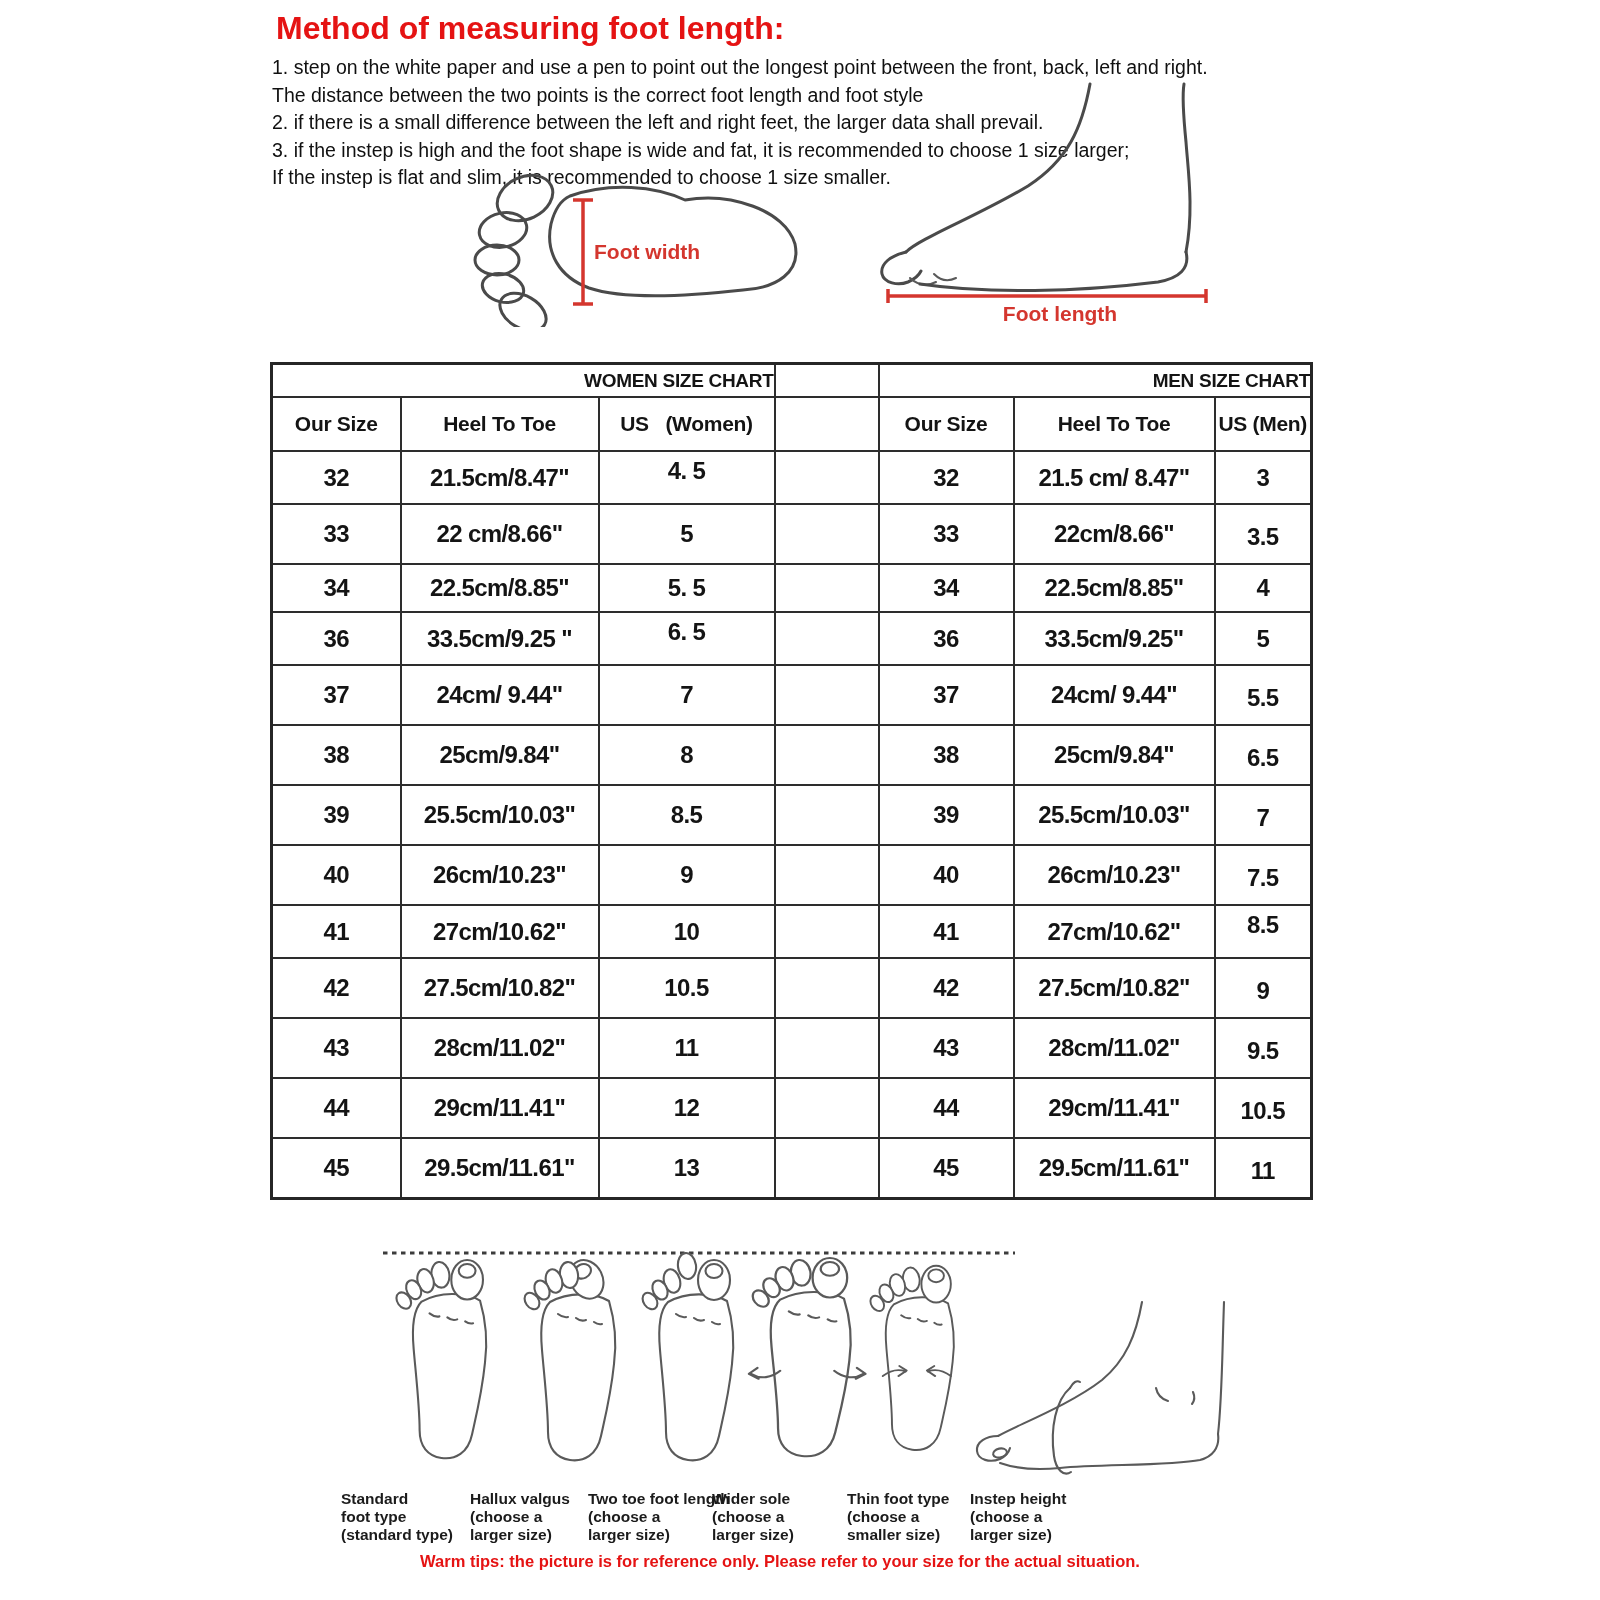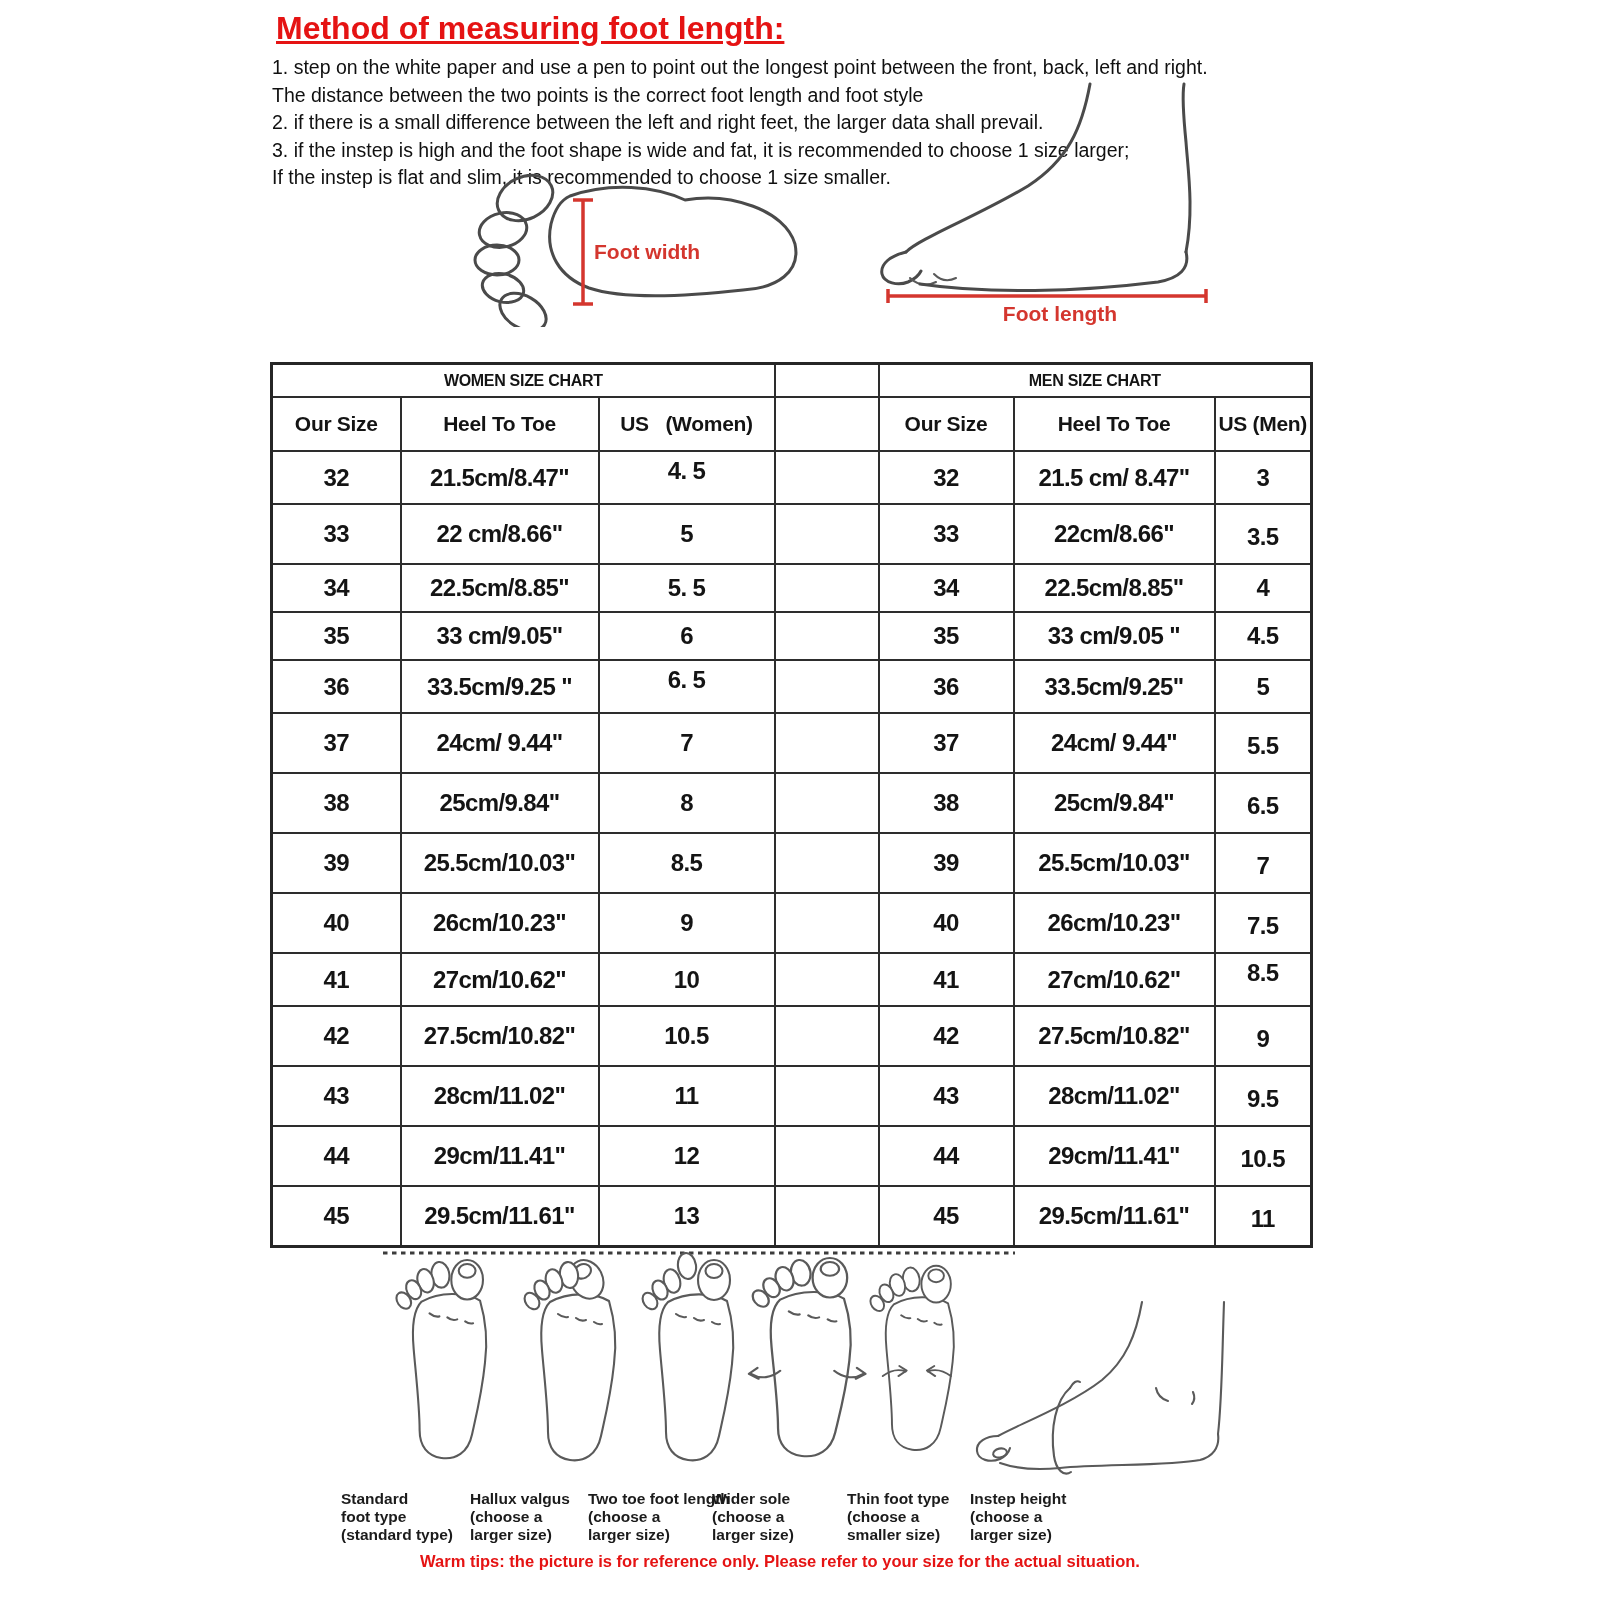--- a/index.html
+++ b/index.html
@@ -1,33 +1,33 @@
 <!DOCTYPE html>
 <html><head>
 <meta charset="utf-8">
 <style>
   html,body{margin:0;padding:0;background:#ffffff;}
   .page{position:relative;width:1600px;height:1600px;background:#fff;
         font-family:"Liberation Sans",sans-serif;color:#141414;overflow:hidden;}
 
   .title{position:absolute;left:276px;top:10px;font-size:32px;font-weight:bold;
-         color:var(--red,#e51313);letter-spacing:0;text-decoration:underline;}
+         color:var(--red,#e51313);letter-spacing:0;}
 
   .instructions{position:absolute;left:272px;top:54px;font-size:19.5px;
                 line-height:27.6px;color:#101010;width:1000px;}
 
   .measure-label{position:absolute;color:var(--dred,#d4362e);font-weight:bold;font-size:21px;}
   .lineart{position:absolute;}
 
   
   table.size-chart{position:absolute;left:270px;top:362px;width:1040px;
         border-collapse:collapse;table-layout:fixed;text-align:center;
         border:3px solid #262626;}
   .size-chart th,.size-chart td{border:2.5px solid #2d2d2d;white-space:pre;padding:0;}
-  .chart-title-row th{height:31px;font-size:16px;font-weight:bold;letter-spacing:-0.3px;}
+  .chart-title-row th{height:31px;font-size:19px;font-weight:bold;letter-spacing:-0.3px;text-align:right;}
   .col-header-row th{height:52px;font-size:21px;font-weight:bold;letter-spacing:-0.3px;}
   .size-chart td{height:46px;font-size:24px;font-weight:bold;letter-spacing:-0.6px;
                  vertical-align:middle;}
   td.v-down{vertical-align:bottom;padding-bottom:12px;}
   td.v-up{vertical-align:top;padding-top:5px;border-radius:12px;}
 
   
   .foot-label{position:absolute;top:1490px;width:210px;text-align:left;
               font-weight:bold;font-size:15.5px;line-height:17.8px;color:#1b1b1b;}
   .warm-tips{position:absolute;left:240px;top:1552px;width:1080px;text-align:center;
@@ -131,29 +131,20 @@
         <tr>
           <td>34</td>
           <td>22.5cm/8.85"</td>
           <td>5. 5</td>
           <td></td>
           <td>34</td>
           <td>22.5cm/8.85"</td>
           <td>4</td>
         </tr>
         <tr>
-          <td>35</td>
-          <td>33 cm/9.05"</td>
-          <td>6</td>
-          <td></td>
-          <td>35</td>
-          <td>33 cm/9.05 "</td>
-          <td>4.5</td>
-        </tr>
-        <tr>
           <td>36</td>
           <td>33.5cm/9.25 "</td>
           <td class="v-up">6. 5</td>
           <td></td>
           <td>36</td>
           <td>33.5cm/9.25"</td>
           <td>5</td>
         </tr>
         <tr>
           <td>37</td>

